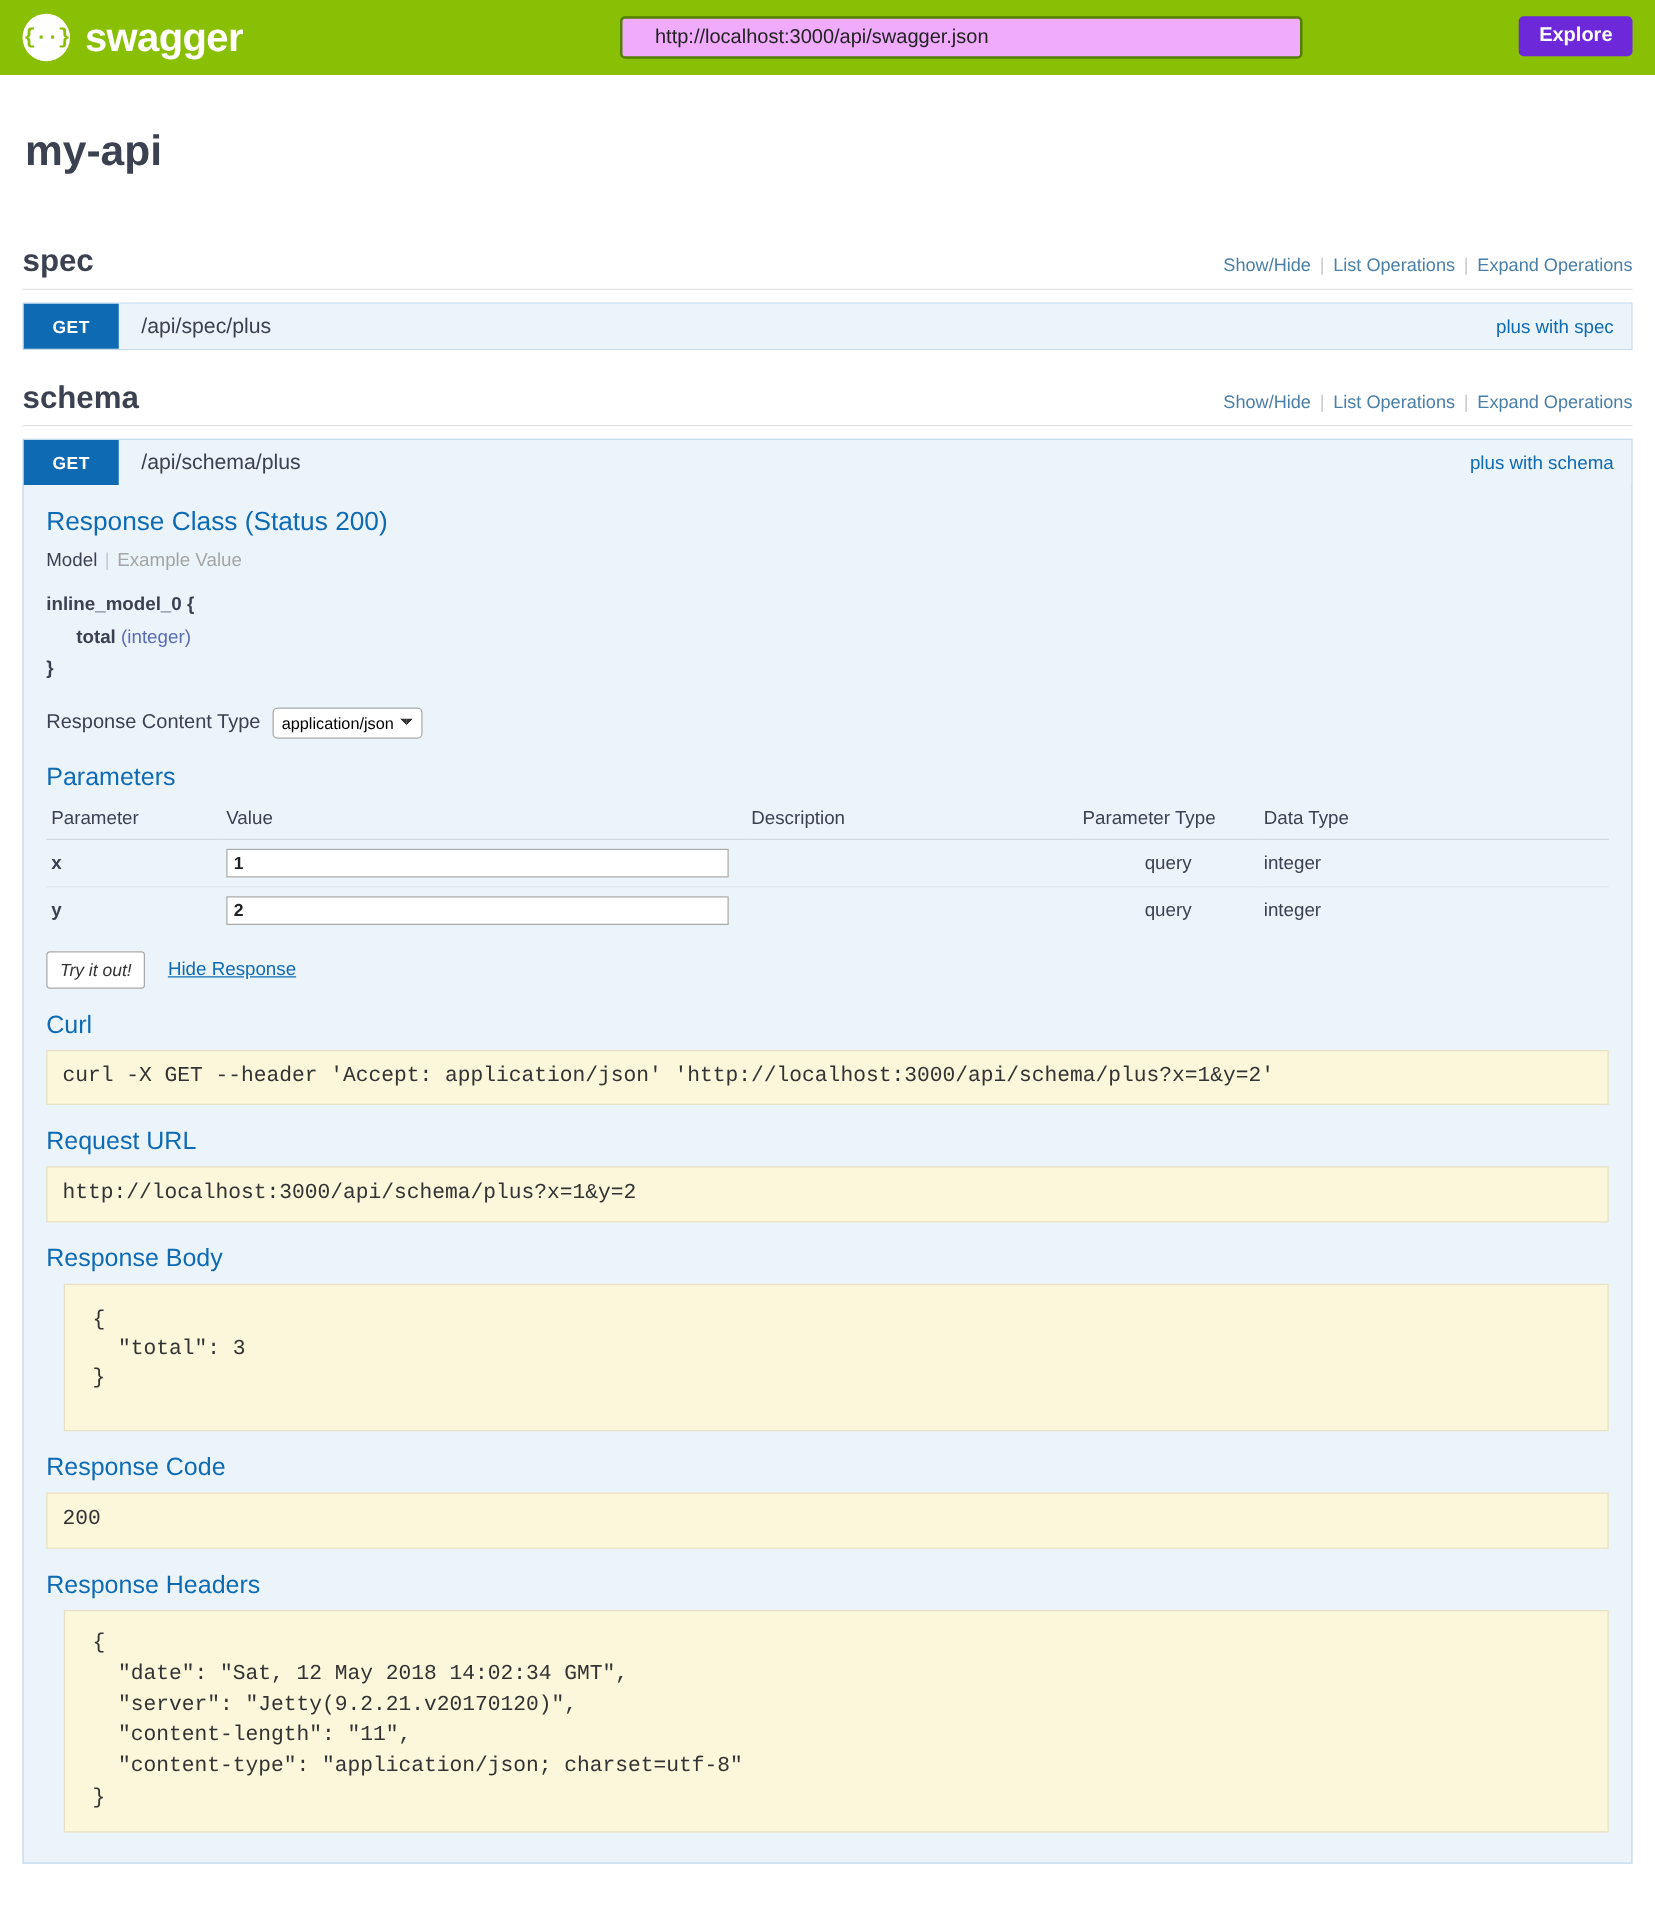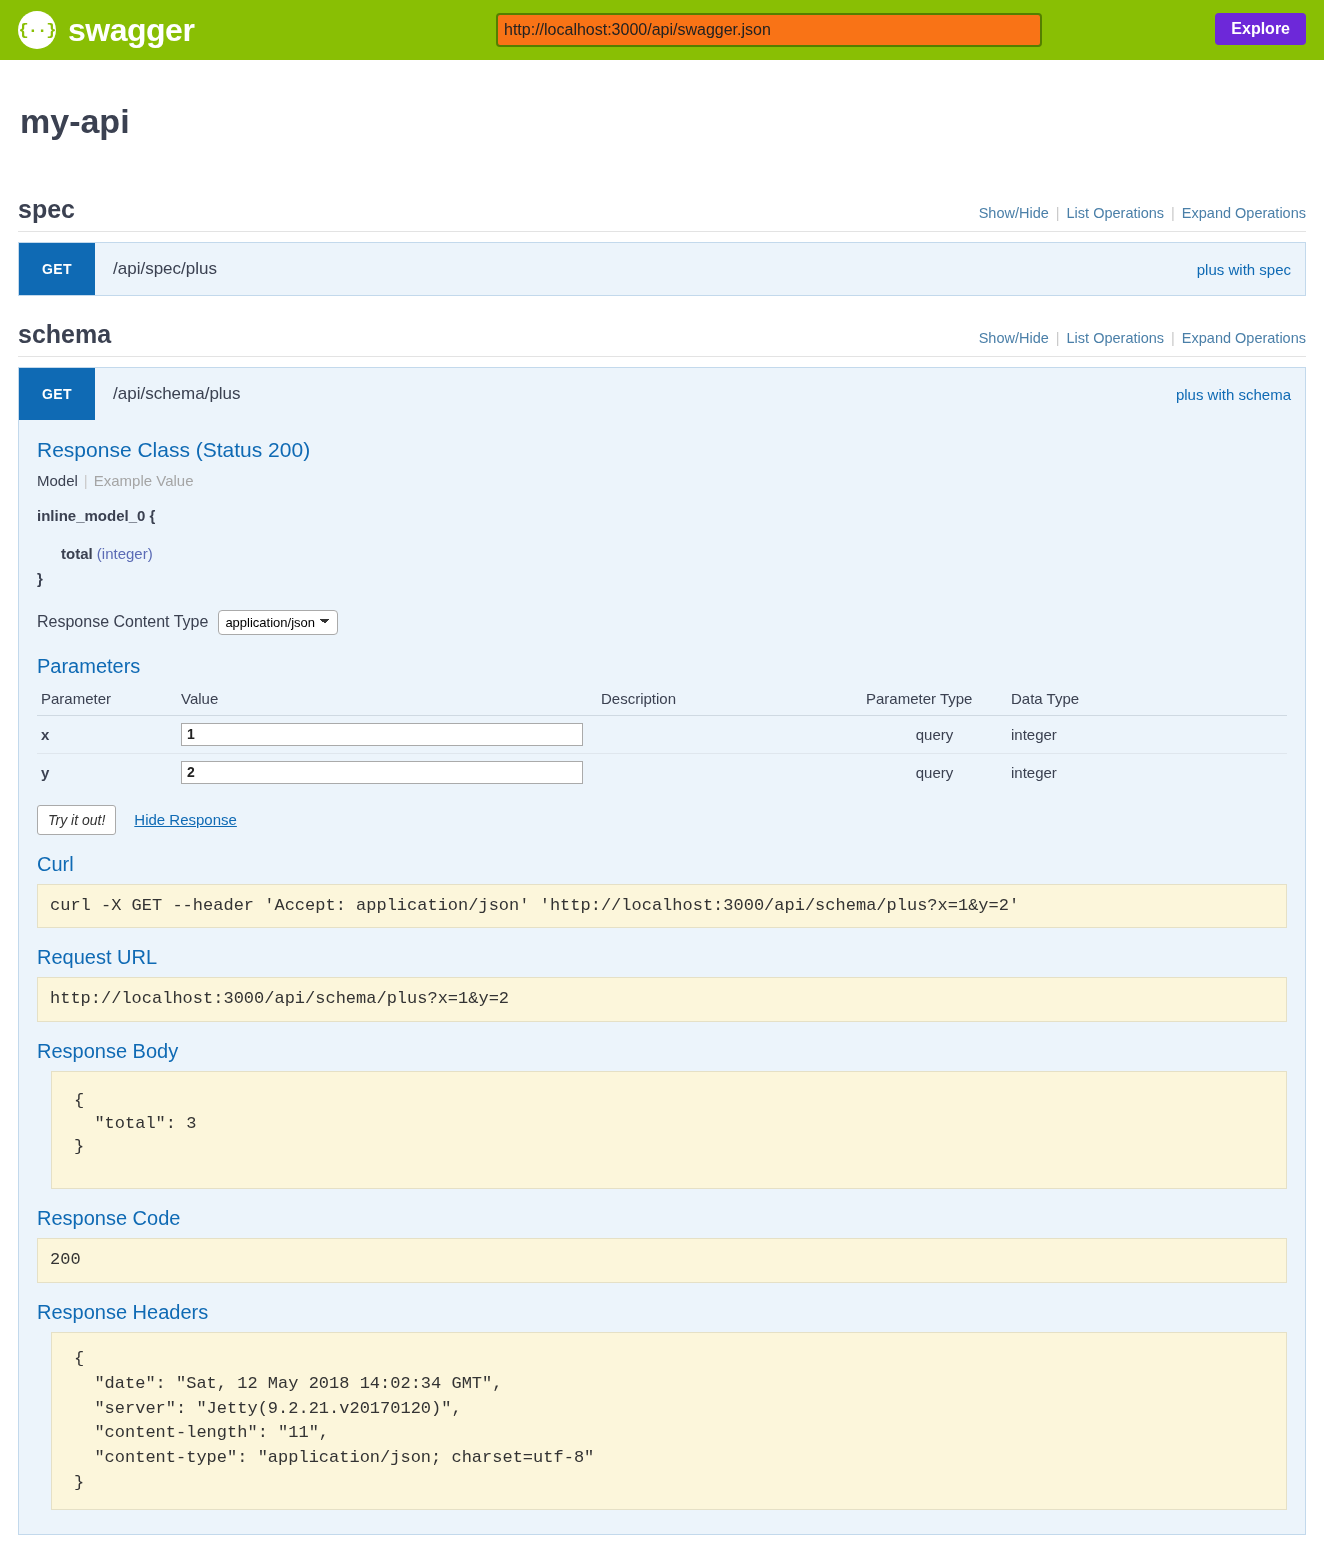--- a/index.html
+++ b/index.html
@@ -45,25 +45,25 @@
     letter-spacing: -0.5px;
   }
   .url-input {
     position: absolute;
     left: 496px;
     top: 13px;
     width: 546px;
     height: 34px;
     border: 2px solid #547f00;
     border-radius: 4px;
-    padding: 0 6px;
+    padding: 0 26px;
     font-family: "Liberation Sans", sans-serif;
     font-size: 16px;
     color: #222;
-    background: #f97316;
+    background: #f0abfc;
     outline: none;
   }
   .explore-btn {
     position: absolute;
     right: 18px;
     top: 13px;
     background: #6d28d9;
     color: #ffffff;
     border: none;
     border-radius: 4px;
@@ -119,21 +119,21 @@
   
   .op {
     border: 1px solid #c3d9ec;
     background: #ecf4fb;
     margin-bottom: 24px;
   }
   .op.collapsed { background: #ecf4fb; }
   .op-head {
     display: flex;
     align-items: stretch;
-    height: 52px;
+    height: 36px;
     background: #ecf4fb;
   }
   .method {
     width: 76px;
     background: #0f6ab4;
     color: #ffffff;
     font-size: 14px;
     font-weight: bold;
     display: flex;
     align-items: center;
@@ -186,21 +186,21 @@
     cursor: pointer;
   }
   .model-block {
     font-family: "Liberation Sans", sans-serif;
     font-size: 15px;
     color: #3b4151;
     line-height: 1.7;
     margin-bottom: 16px;
   }
   .model-block .mname { font-weight: bold; }
-  .model-block .prop { padding-left: 24px; margin-top: 12px; }
+  .model-block .prop { padding-left: 24px; }
   .model-block .prop b { font-weight: bold; }
   .model-block .ptype { color: #5b6bb5; font-style: normal; }
 
   .content-type-row {
     display: flex;
     align-items: center;
     gap: 10px;
     margin: 18px 0 20px 0;
     font-size: 16px;
     color: #3b4151;

